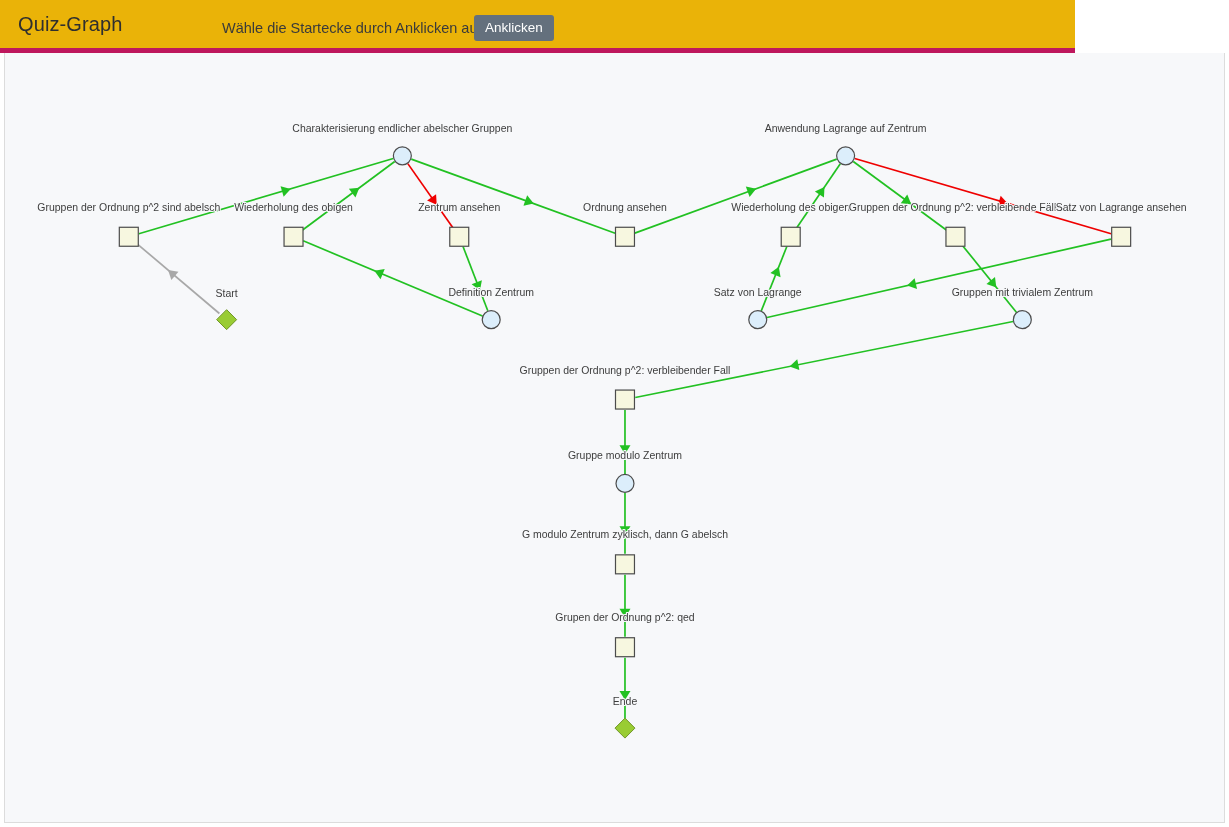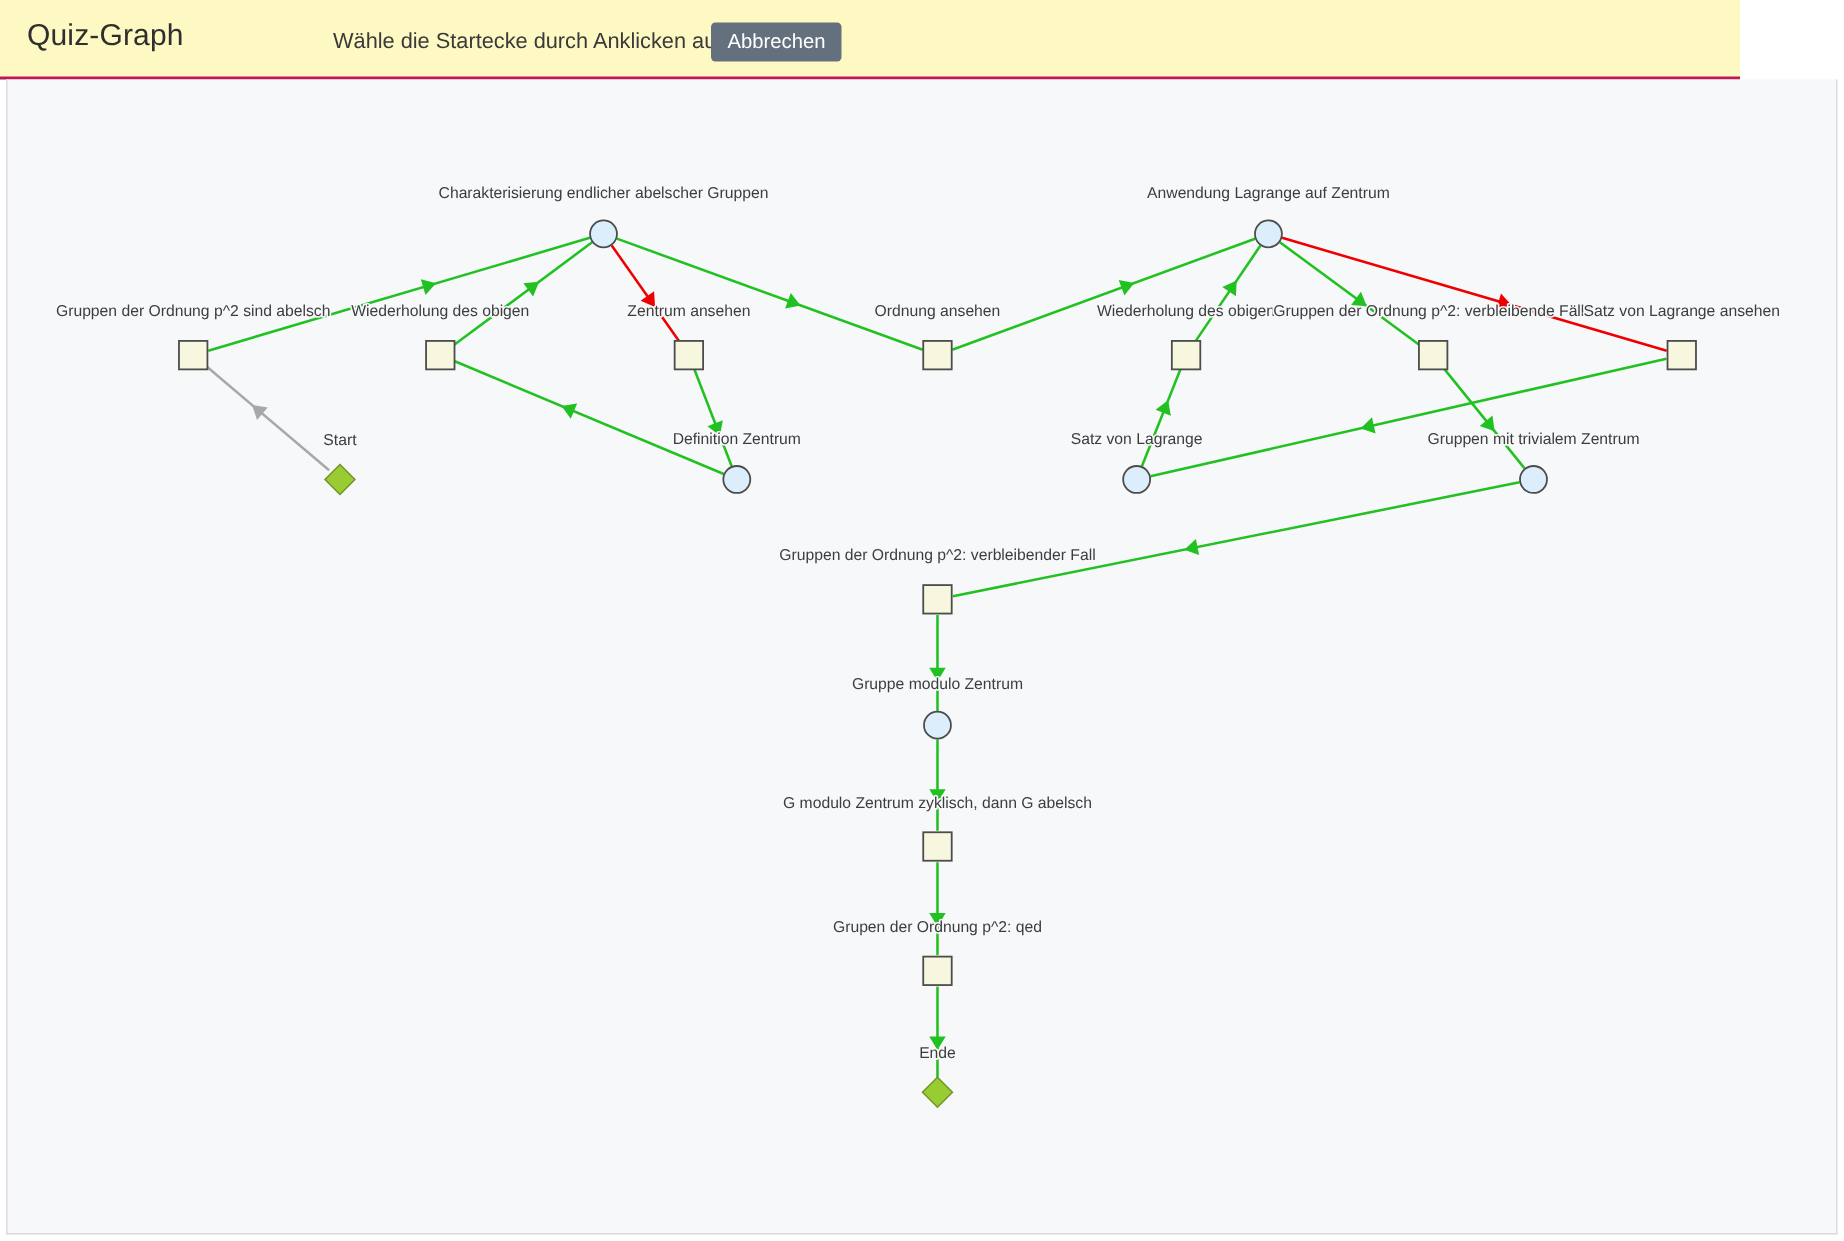--- a/index.html
+++ b/index.html
@@ -13,24 +13,24 @@
     width: 1229px;
     height: 827px;
     background: #ffffff;
     box-sizing: border-box;
     overflow: hidden;
   }
   
   #header {
     position: absolute;
     left: 0; top: 0;
-    width: 1160px;
+    width: 1075px;
     height: 53px;
-    background: #fef9c3;
-    border-bottom: 2px solid #be185d;
+    background: #eab308;
+    border-bottom: 5px solid #be185d;
     box-sizing: border-box;
   }
   #app-title {
     position: absolute;
     left: 18px;
     top: 13px;
     font-size: 20px;
     color: #2f2f2f;
     font-weight: normal;
     letter-spacing: 0.1px;
@@ -113,21 +113,21 @@
   .arrow-gray  { fill: #a8a8a8; }
 </style>
 </head>
 <body>
 
 <div id="app">
 
   <div id="header">
     <div id="app-title">Quiz-Graph</div>
     <div id="prompt-text">Wähle die Startecke durch Anklicken aus.</div>
-    <button id="cancel-button">Abbrechen</button>
+    <button id="cancel-button">Anklicken</button>
   </div>
 
   <div id="canvas-wrap">
     <svg id="graph-svg" viewBox="0 0 1221 770" preserveAspectRatio="none">
       <g id="edges-layer">
           <line x1="214.7506369230446" y1="260.86023331237453" x2="132.01245392716123" y2="190.78605791790187" class="edge-gray"></line>
           <polygon points="163.328581959506,217.30890104733675 173.7510013778785,218.92852244369197 166.64179784483846,227.3225217959561" class="arrow-gray"></polygon>
           <line x1="134.06923191026928" y1="181.0233292528036" x2="388.8897425573754" y2="105.69317829508245" class="edge-green"></line>
           <polygon points="286.180513189992,136.05612566281258 279.10895146781644,143.8819173038839 275.99053449456306,133.33319815979226" class="arrow-green"></polygon>
           <line x1="297.42775279269637" y1="177.73717453019813" x2="390.3748903304176" y2="108.6663659012493" class="edge-green"></line>

